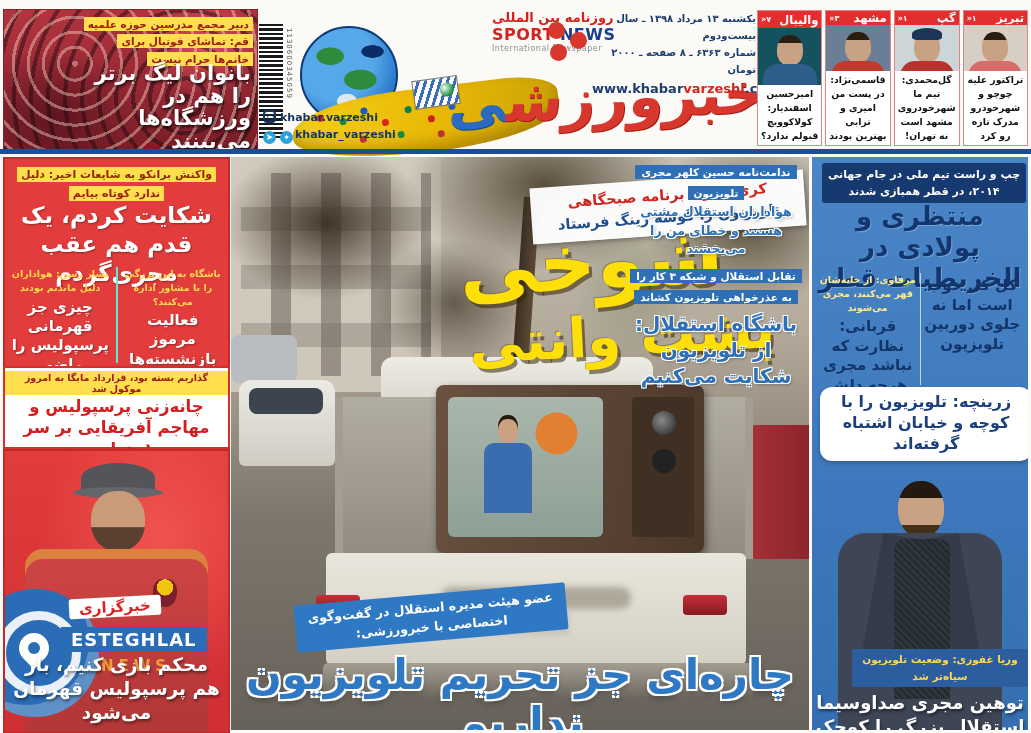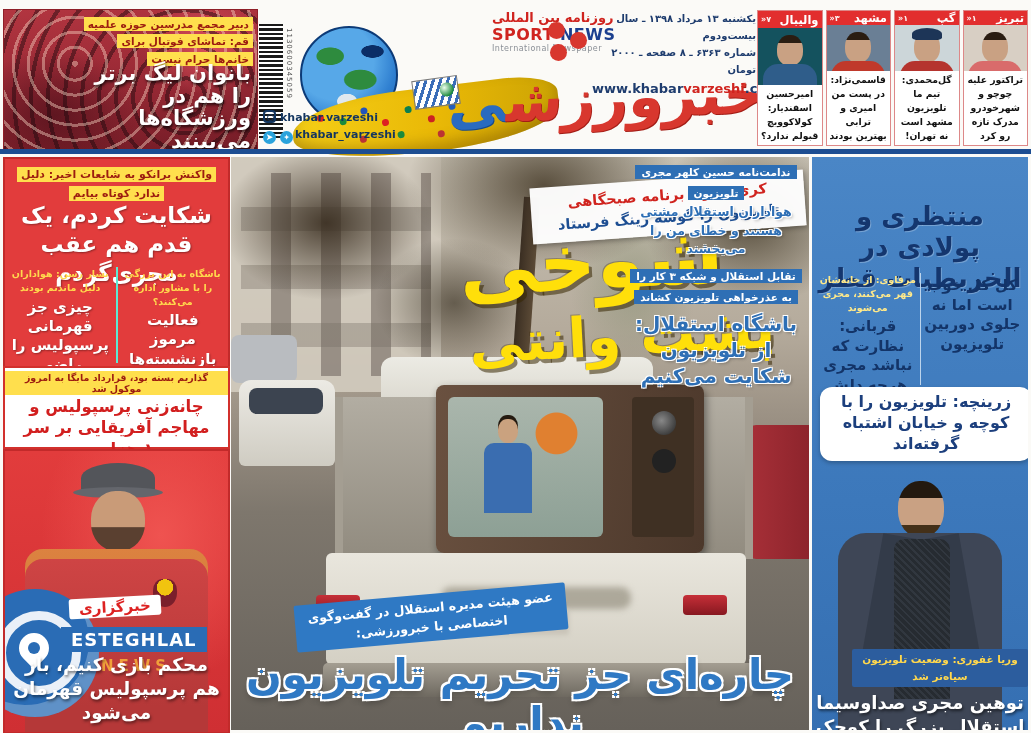--- a/index.html
+++ b/index.html
@@ -278,21 +278,21 @@
   <div class="card">
     <div class="card-h">
         <span>گپ</span>
         <span class="pg">۱«</span>
       </div>
     <div class="avatar av2">
         <span class="head"></span>
         <span class="body"></span>
         <span class="cap"></span>
       </div>
-    <div class="card-t">گل‌محمدی: تیم ما تلویزیون مشهد است نه تهران!</div>
+    <div class="card-t">گل‌محمدی: تیم ما شهرخودروی مشهد است نه تهران!</div>
   </div>
   <div class="card">
     <div class="card-h">
         <span>تبریز</span>
         <span class="pg">۱«</span>
       </div>
     <div class="avatar av3">
         <span class="head"></span>
         <span class="body"></span>
       </div>
@@ -372,20 +372,21 @@
     <div class="blue-out b1">هواداران استقلال مشتی هستند و خطای من را می‌بخشند</div>
     <div><span class="tagchip">تقابل استقلال و شبکه ۳ کار را به عذرخواهی تلویزیون کشاند</span></div>
     <div class="blue-out h2">باشگاه استقلال: از تلویزیون شکایت می‌کنیم</div>
   </div>
 
   <div class="abs c-bottomtag rtl">عضو هیئت مدیره استقلال در گفت‌وگوی اختصاصی با خبرورزشی:</div>
   <div class="abs c-bottomhead rtl">چاره‌ای جز تحریم تلویزیون نداریم</div>
 </section>
 
 <section class="abs rcol">
+  <div class="abs r-kicker rtl">چپ و راست تیم ملی در جام جهانی ۲۰۱۴، در قطر همبازی شدند</div>
   <div class="abs r-head1 rtl">منتظری و پولادی در الخریطیات قطر</div>
   <div class="abs r-subrow rtl">
     <div class="r-sub">
       <div class="h">کل کل خوب است اما نه جلوی دوربین تلویزیون</div>
     </div>
     <div class="r-sub">
       <div class="k">مرفاوی: از خانه‌شان قهر می‌کنند، مجری می‌شوند</div>
       <div class="h">قربانی: نظارت که نباشد مجری هرچه دلش می‌خواهد، می‌گوید</div>
     </div>
   </div>

